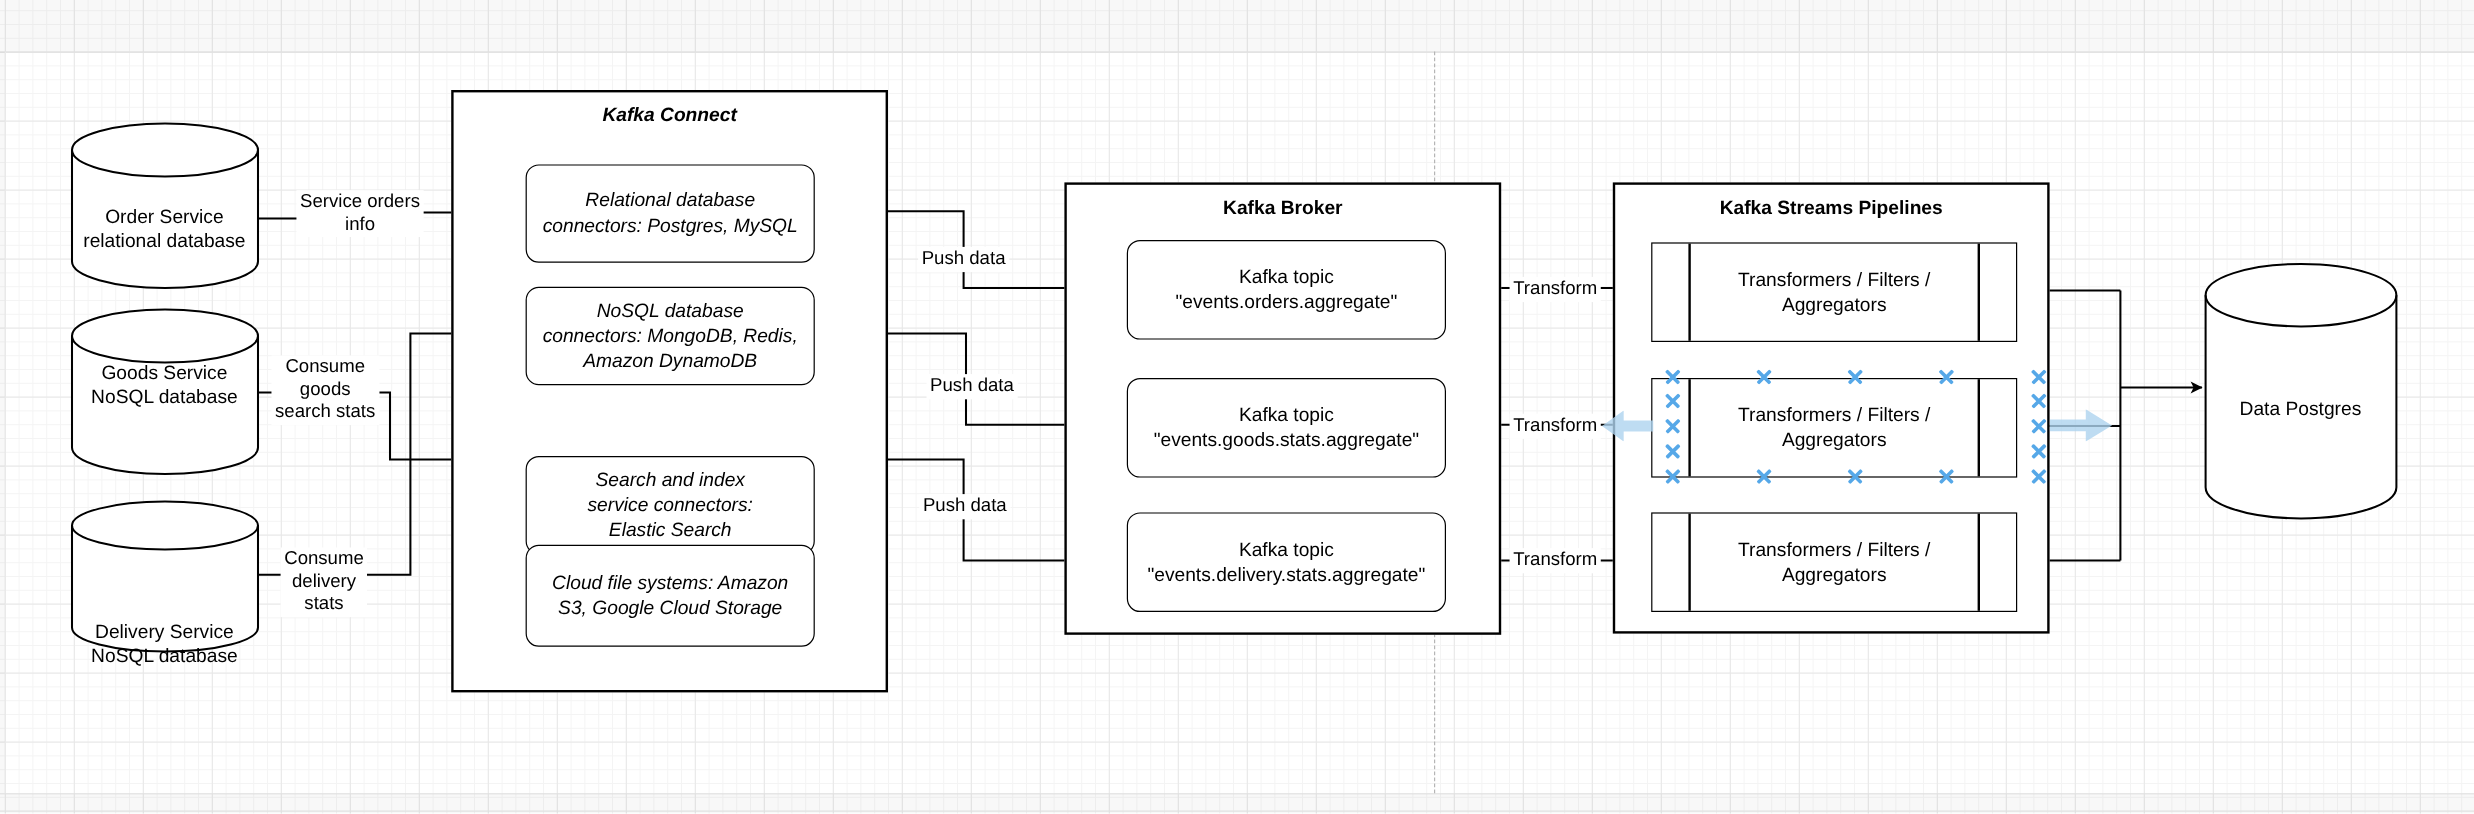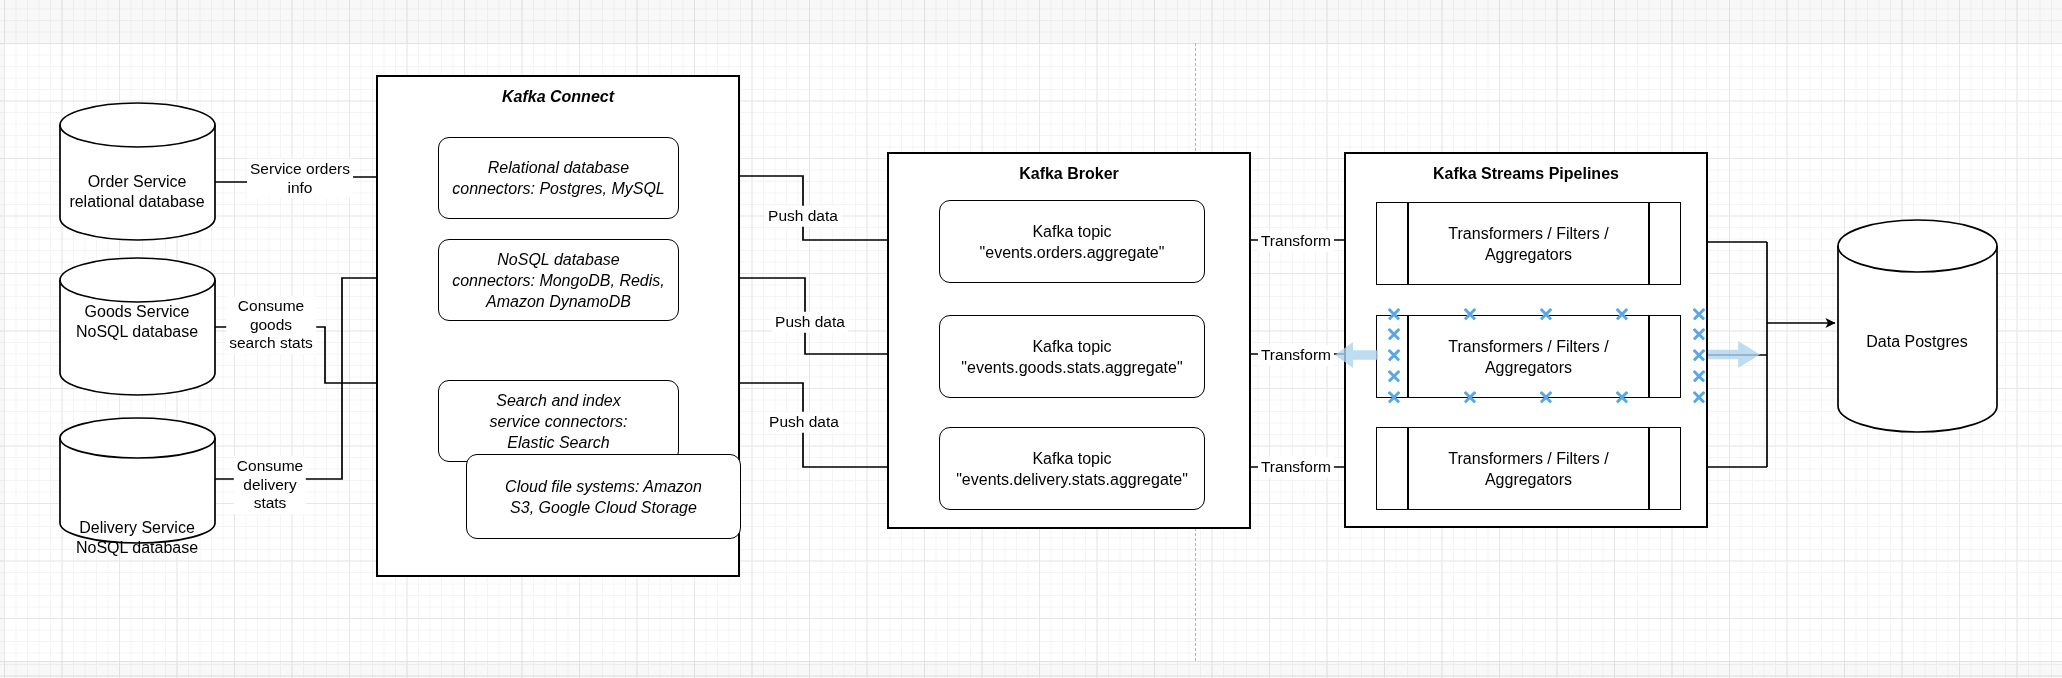--- a/index.html
+++ b/index.html
@@ -112,21 +112,21 @@
 <div class="container-box" style="left:376px;top:75px;width:364px;height:502px;font-style:italic;">
   <div class="box-title">Kafka Connect</div>
   <div class="node rounded" style="left:60px;top:60px;width:241px;height:82px;">Relational database
 connectors: Postgres, MySQL</div>
   <div class="node rounded" style="left:60px;top:162px;width:241px;height:82px;">NoSQL database
 connectors: MongoDB, Redis,
 Amazon DynamoDB</div>
   <div class="node rounded" style="left:60px;top:267px;width:241px;height:82px;margin-top:36px;">Search and index
 service connectors:
 Elastic Search</div>
-  <div class="node rounded" style="left:60px;top:377px;width:275px;height:85px;margin-left:28px;">Cloud file systems: Amazon
+  <div class="node rounded" style="left:60px;top:377px;width:241px;height:85px;">Cloud file systems: Amazon
 S3, Google Cloud Storage</div>
 </div>
 
 <div class="container-box" style="left:887px;top:152px;width:364px;height:377px;">
   <div class="box-title">Kafka Broker</div>
   <div class="node rounded" style="left:50px;top:46px;width:266px;height:83px;">Kafka topic
 "events.orders.aggregate"</div>
   <div class="node rounded" style="left:50px;top:161px;width:266px;height:83px;">Kafka topic
 "events.goods.stats.aggregate"</div>
   <div class="node rounded" style="left:50px;top:273px;width:266px;height:83px;">Kafka topic

